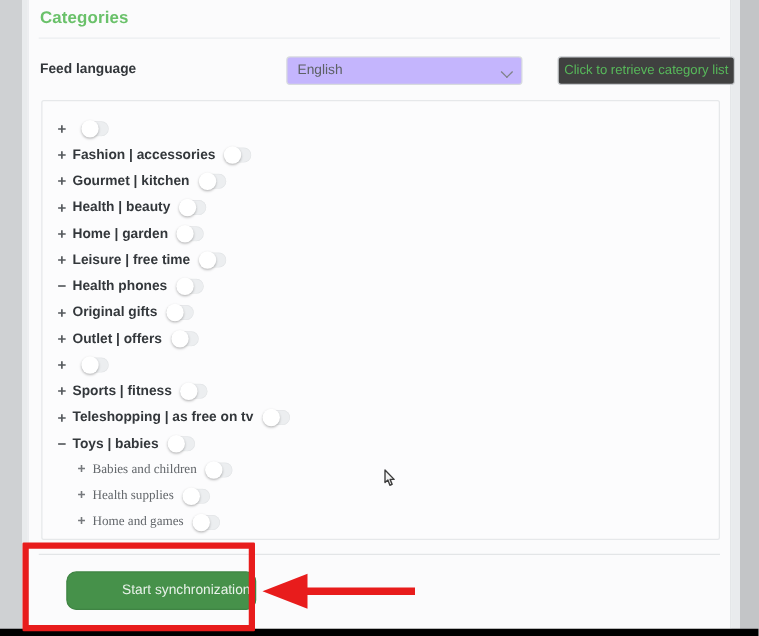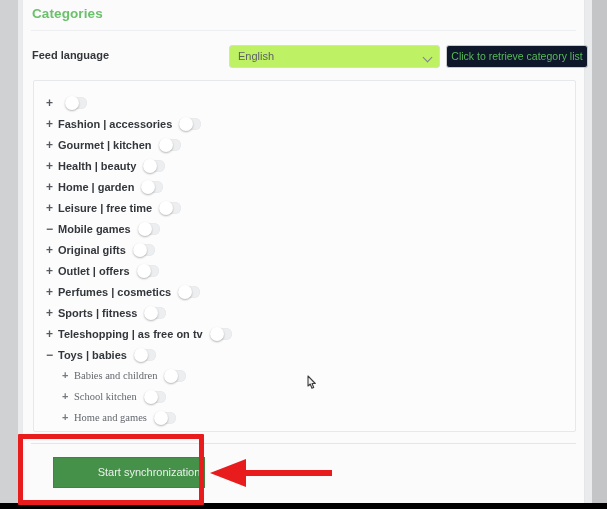--- a/index.html
+++ b/index.html
@@ -64,22 +64,22 @@
     position: absolute;
     left: 9px; top: 4px;
     font-size: 11px;
     font-weight: bold;
     color: #33373b;
     text-align: right;
   }
   .lang-select {
     position: absolute;
     left: 206px; top: 0px;
-    width: 211px; height: 23px;
-    background: #bef264;
+    width: 189px; height: 23px;
+    background: #c4b5fd;
     border: 1px solid #d7dade;
     border-radius: 3px;
     font-size: 11px;
     color: #5d6165;
     padding: 0 20px 0 8px;
     line-height: 21px;
     white-space: nowrap;
     overflow: hidden;
   }
   .chev {
@@ -93,21 +93,21 @@
     left: 0; top: 0;
     width: 6px; height: 6px;
     border-right: 1.4px solid #7e8287;
     border-bottom: 1.4px solid #7e8287;
     transform: rotate(45deg);
   }
   .retrieve-btn {
     position: absolute;
     left: 423px; top: 0px;
     width: 142px; height: 23px;
-    background: #0f172a;
+    background: #404040;
     border: 1px solid #c9cccf;
     border-radius: 3px;
     color: #57b85a;
     font-size: 10.5px;
     text-align: center;
     line-height: 21px;
     white-space: nowrap;
     overflow: hidden;
   }
 
@@ -183,21 +183,21 @@
     width: 545px; height: 1px;
     background: #e3e5e7;
   }
 
   .sync-btn {
     position: absolute;
     left: 30px; top: 457px;
     width: 152px; height: 31px;
     background: #46914a;
     border: 1px solid #3f8443;
-    border-radius: 0;
+    border-radius: 8px;
     color: #e9f2ea;
     font-size: 11px;
     text-align: center;
     line-height: 29px;
     white-space: nowrap;
     padding-left: 40px;
   }
 
   
   .bottom-strip {
@@ -305,42 +305,41 @@
         </div>
         <div class="cat-row">
           <span class="pm">+</span>
           <span class="cat-label">Leisure | free time</span>
           <span class="toggle">
             <span class="knob"></span>
           </span>
         </div>
         <div class="cat-row">
           <span class="pm">−</span>
-          <span class="cat-label">Mobile games</span>
+          <span class="cat-label">Health phones</span>
           <span class="toggle">
             <span class="knob"></span>
           </span>
         </div>
         <div class="cat-row">
           <span class="pm">+</span>
           <span class="cat-label">Original gifts</span>
           <span class="toggle">
             <span class="knob"></span>
           </span>
         </div>
         <div class="cat-row">
           <span class="pm">+</span>
           <span class="cat-label">Outlet | offers</span>
           <span class="toggle">
             <span class="knob"></span>
           </span>
         </div>
         <div class="cat-row">
           <span class="pm">+</span>
-          <span class="cat-label">Perfumes | cosmetics</span>
           <span class="toggle">
             <span class="knob"></span>
           </span>
         </div>
         <div class="cat-row">
           <span class="pm">+</span>
           <span class="cat-label">Sports | fitness</span>
           <span class="toggle">
             <span class="knob"></span>
           </span>
@@ -361,21 +360,21 @@
         </div>
         <div class="cat-row sub">
           <span class="pm">+</span>
           <span class="cat-label">Babies and children</span>
           <span class="toggle">
             <span class="knob"></span>
           </span>
         </div>
         <div class="cat-row sub">
           <span class="pm">+</span>
-          <span class="cat-label">School kitchen</span>
+          <span class="cat-label">Health supplies</span>
           <span class="toggle">
             <span class="knob"></span>
           </span>
         </div>
         <div class="cat-row sub">
           <span class="pm">+</span>
           <span class="cat-label">Home and games</span>
           <span class="toggle">
             <span class="knob"></span>
           </span>

